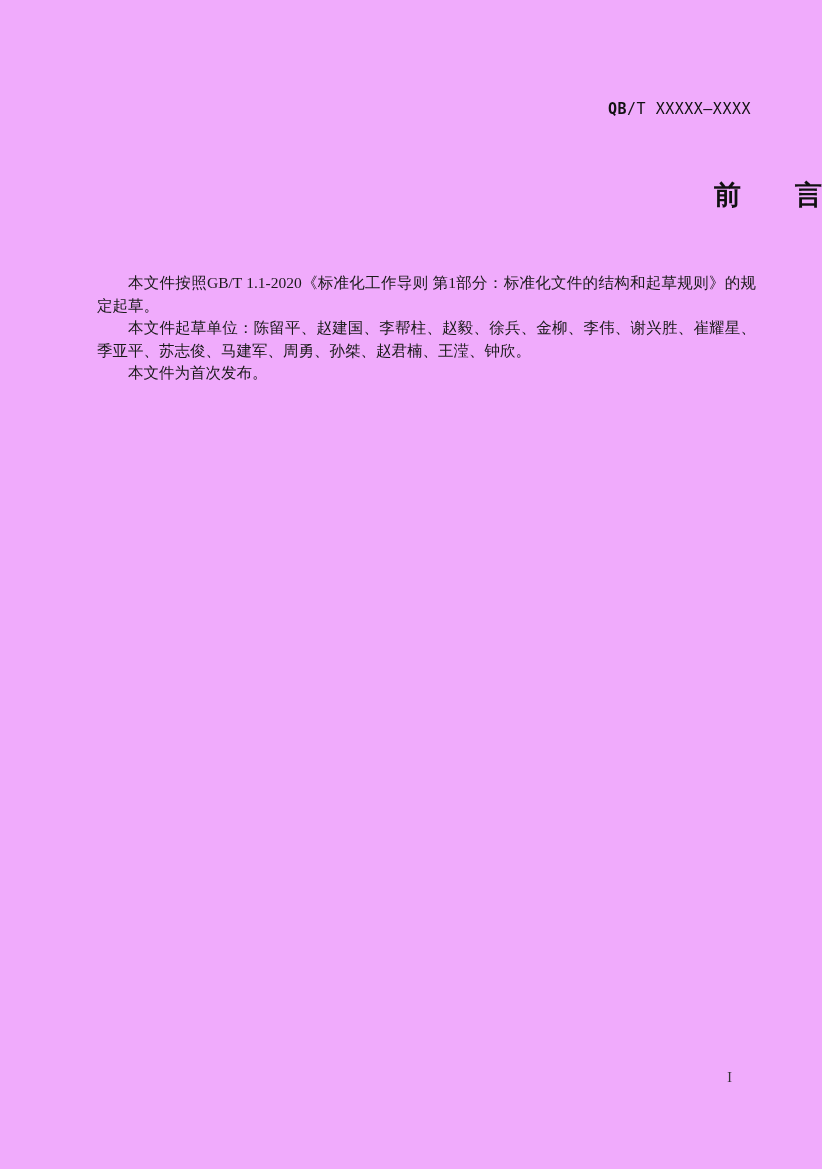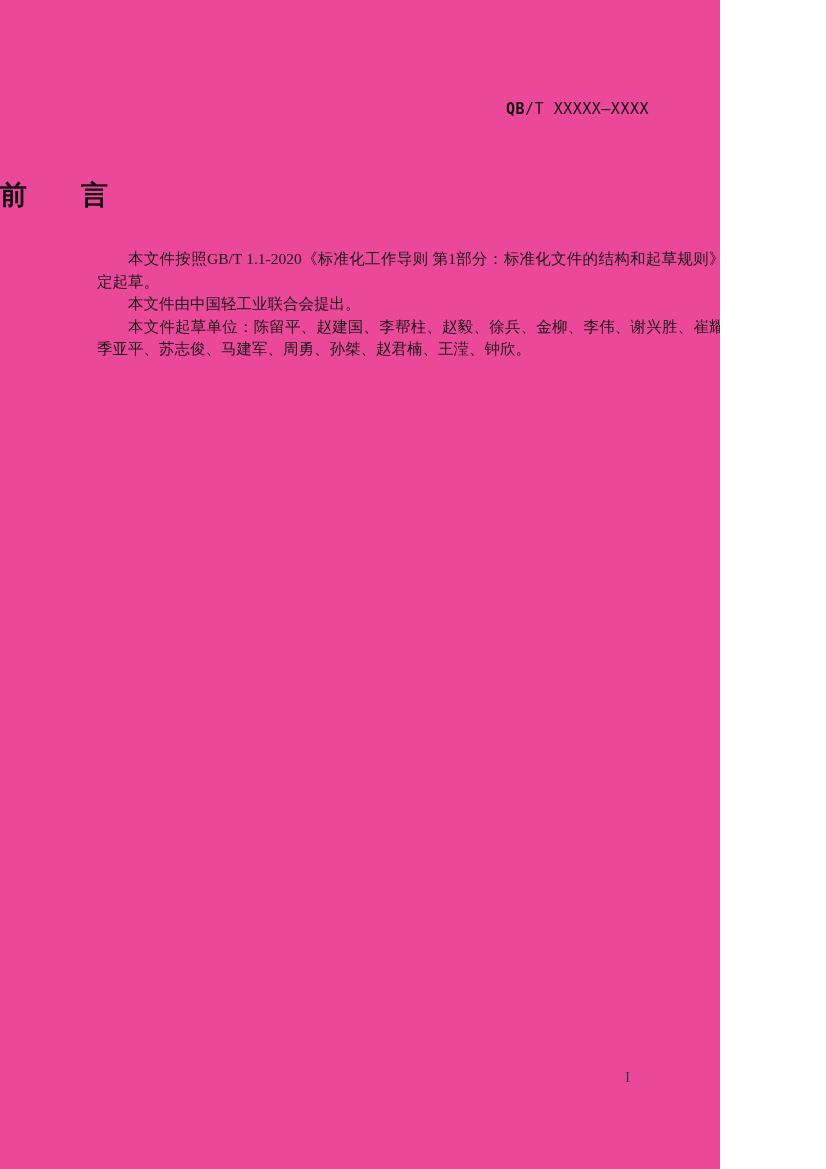--- a/index.html
+++ b/index.html
@@ -2,23 +2,23 @@
 <html><head>
 <meta charset="utf-8">
 <style>
   * { margin: 0; padding: 0; box-sizing: border-box; }
   html, body {
     background: #ffffff;
     font-family: "Liberation Serif", "DejaVu Serif", serif;
   }
   .page {
     position: relative;
-    width: 720px;
+    width: 822px;
     height: 1169px;
-    background: #ec4899;
+    background: #f0abfc;
     color: #1a1a1a;
     overflow: hidden;
   }
   .standard-code {
     position: absolute;
     top: 100px;
     right: 71px;
     font-family: "DejaVu Sans Mono", "Liberation Mono", monospace;
     font-size: 15px;
     letter-spacing: 0.5px;
@@ -29,30 +29,30 @@
     font-weight: 700;
   }
   .standard-code .code-suffix {
     font-weight: 400;
   }
   .doc-title {
     position: absolute;
     top: 178px;
     left: 0;
     width: 100%;
-    text-align: left;
+    text-align: right;
     font-family: "Liberation Sans", "DejaVu Sans", sans-serif;
     font-size: 27px;
     font-weight: 700;
     color: #111111;
     line-height: 34px;
   }
   .foreword-content {
     position: absolute;
-    top: 248px;
+    top: 272px;
     left: 97px;
     width: 659px;
     font-size: 15.5px;
     line-height: 22.5px;
     text-align: justify;
     color: #1a1a1a;
   }
   .foreword-content p {
     text-indent: 2em;
     margin: 0;
@@ -71,19 +71,19 @@
 <div class="page">
 
   <div class="standard-code">
     <span class="code-prefix">QB</span><span class="code-suffix">/T XXXXX—XXXX</span>
   </div>
 
   <h1 class="doc-title">前　　言</h1>
 
   <div class="foreword-content">
     <p>本文件按照GB/T 1.1-2020《标准化工作导则 第1部分：标准化文件的结构和起草规则》的规定起草。</p>
-    <p>本文件由中国轻工业联合会提出。</p>
     <p>本文件起草单位：陈留平、赵建国、李帮柱、赵毅、徐兵、金柳、李伟、谢兴胜、崔耀星、季亚平、苏志俊、马建军、周勇、孙桀、赵君楠、王滢、钟欣。</p>
+    <p>本文件为首次发布。</p>
   </div>
 
   <div class="page-number">I</div>
 
 </div>
 
 </body></html>

